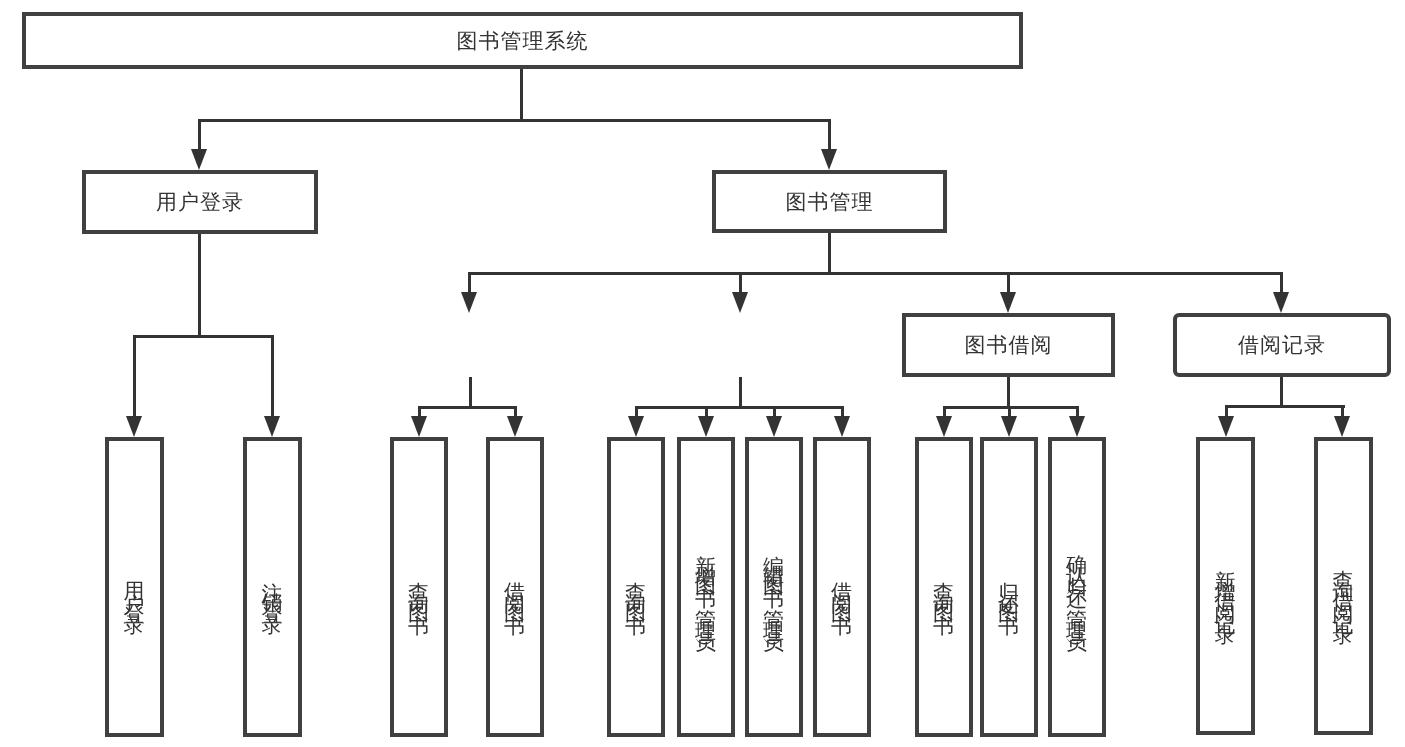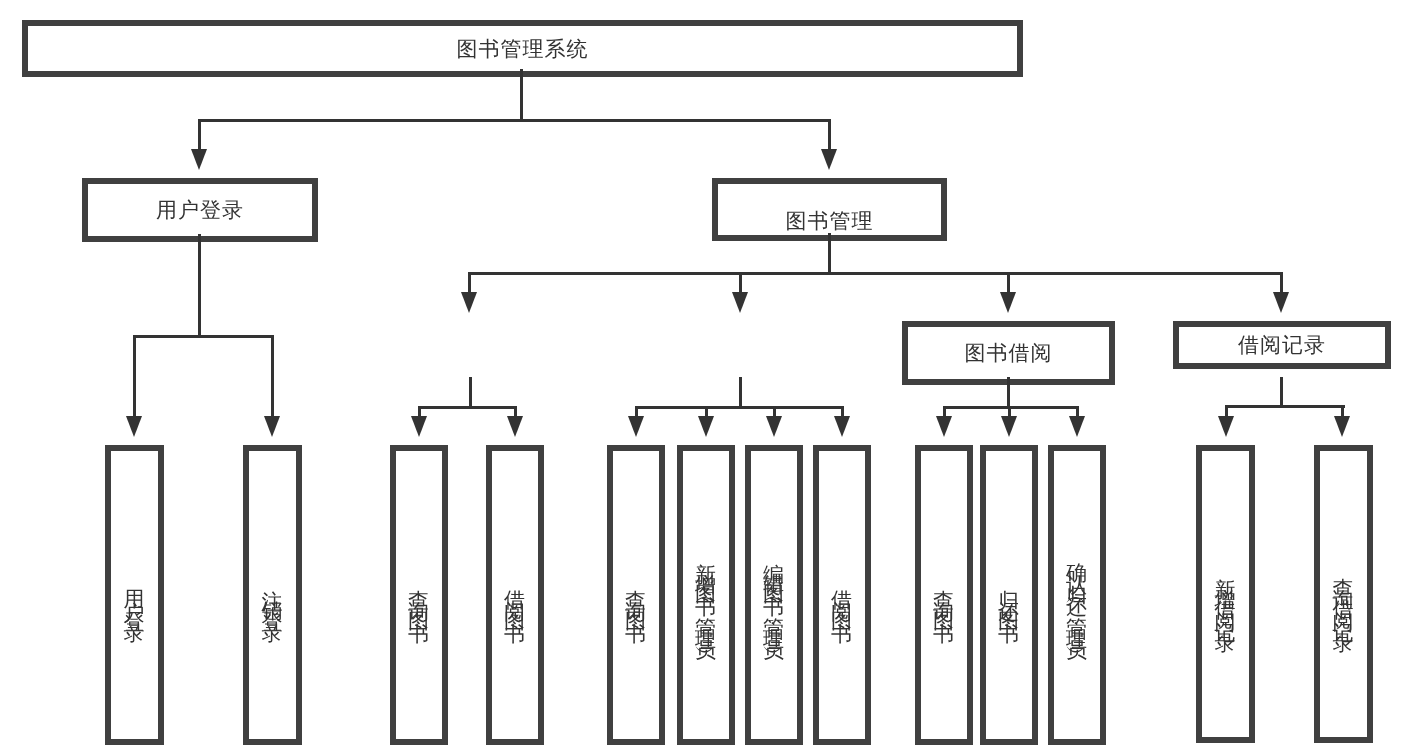--- a/index.html
+++ b/index.html
@@ -1,22 +1,22 @@
 <!DOCTYPE html>
 <html><head>
 <meta charset="utf-8">
 <style>
   html,body{margin:0;padding:0;background:#ffffff;}
   #canvas{
     position:relative;width:1405px;height:747px;background:#ffffff;
     font-family:"Liberation Sans","DejaVu Sans",sans-serif;overflow:hidden;
   }
   .box{
-    position:absolute;box-sizing:border-box;border:6px solid #404040;background:#ffffff;
-    display:flex;align-items:center;justify-content:center;color:#333333;margin-top:8px;
+    position:absolute;box-sizing:border-box;border:4px solid #404040;background:#ffffff;
+    display:flex;align-items:center;justify-content:center;color:#333333;
   }
   .hlabel{font-size:21px;letter-spacing:1px;white-space:nowrap;color:#333333;}
   .vlabel{
     writing-mode:vertical-rl;text-orientation:mixed;
     font-size:21px;letter-spacing:11px;line-height:1;color:#333333;white-space:nowrap;
   }
   .vline{position:absolute;width:3px;background:#333333;}
   .hline{position:absolute;height:3px;background:#333333;}
   .arrow{
     position:absolute;width:0;height:0;
@@ -41,21 +41,21 @@
   <div class="vline" style="left:520px;top:69px;height:51px;"></div>
   <div class="hline" style="left:198px;top:119px;width:633px;"></div>
   <div class="vline" style="left:198px;top:119px;height:31px;"></div>
   <div class="arrow" style="left:191px;top:149px;"></div>
   <div class="vline" style="left:828px;top:119px;height:31px;"></div>
   <div class="arrow" style="left:821px;top:149px;"></div>
 
   <div class="box" style="left:82px;top:170px;width:236px;height:64px;">
     <span class="hlabel">用户登录</span>
   </div>
-  <div class="box" style="left:712px;top:170px;width:235px;height:63px;align-items:flex-end;">
+  <div class="box" style="left:712px;top:170px;width:235px;height:63px;">
     <span class="hlabel">图书管理</span>
   </div>
 
   <div class="vline" style="left:198px;top:234px;height:104px;"></div>
   <div class="hline" style="left:133px;top:335px;width:141px;"></div>
   <div class="vline" style="left:133px;top:335px;height:82px;"></div>
   <div class="arrow" style="left:126px;top:416px;"></div>
   <div class="vline" style="left:271px;top:335px;height:82px;"></div>
   <div class="arrow" style="left:264px;top:416px;"></div>
 
@@ -66,21 +66,21 @@
   <div class="vline" style="left:739px;top:272px;height:22px;"></div>
   <div class="arrow" style="left:732px;top:292px;"></div>
   <div class="vline" style="left:1007px;top:272px;height:22px;"></div>
   <div class="arrow" style="left:1000px;top:292px;"></div>
   <div class="vline" style="left:1280px;top:272px;height:22px;"></div>
   <div class="arrow" style="left:1273px;top:292px;"></div>
 
   <div class="box" style="left:902px;top:313px;width:213px;height:64px;">
     <span class="hlabel">图书借阅</span>
   </div>
-  <div class="box" style="left:1173px;top:313px;width:218px;height:48px;">
+  <div class="box" style="left:1173px;top:313px;width:218px;height:64px;border-radius:6px;">
     <span class="hlabel">借阅记录</span>
   </div>
 
   <div class="vline" style="left:469px;top:377px;height:31px;"></div>
   <div class="hline" style="left:418px;top:406px;width:99px;"></div>
   <div class="vline" style="left:418px;top:406px;height:13px;"></div>
   <div class="arrow" style="left:411px;top:416px;"></div>
   <div class="vline" style="left:514px;top:406px;height:13px;"></div>
   <div class="arrow" style="left:507px;top:416px;"></div>
 

